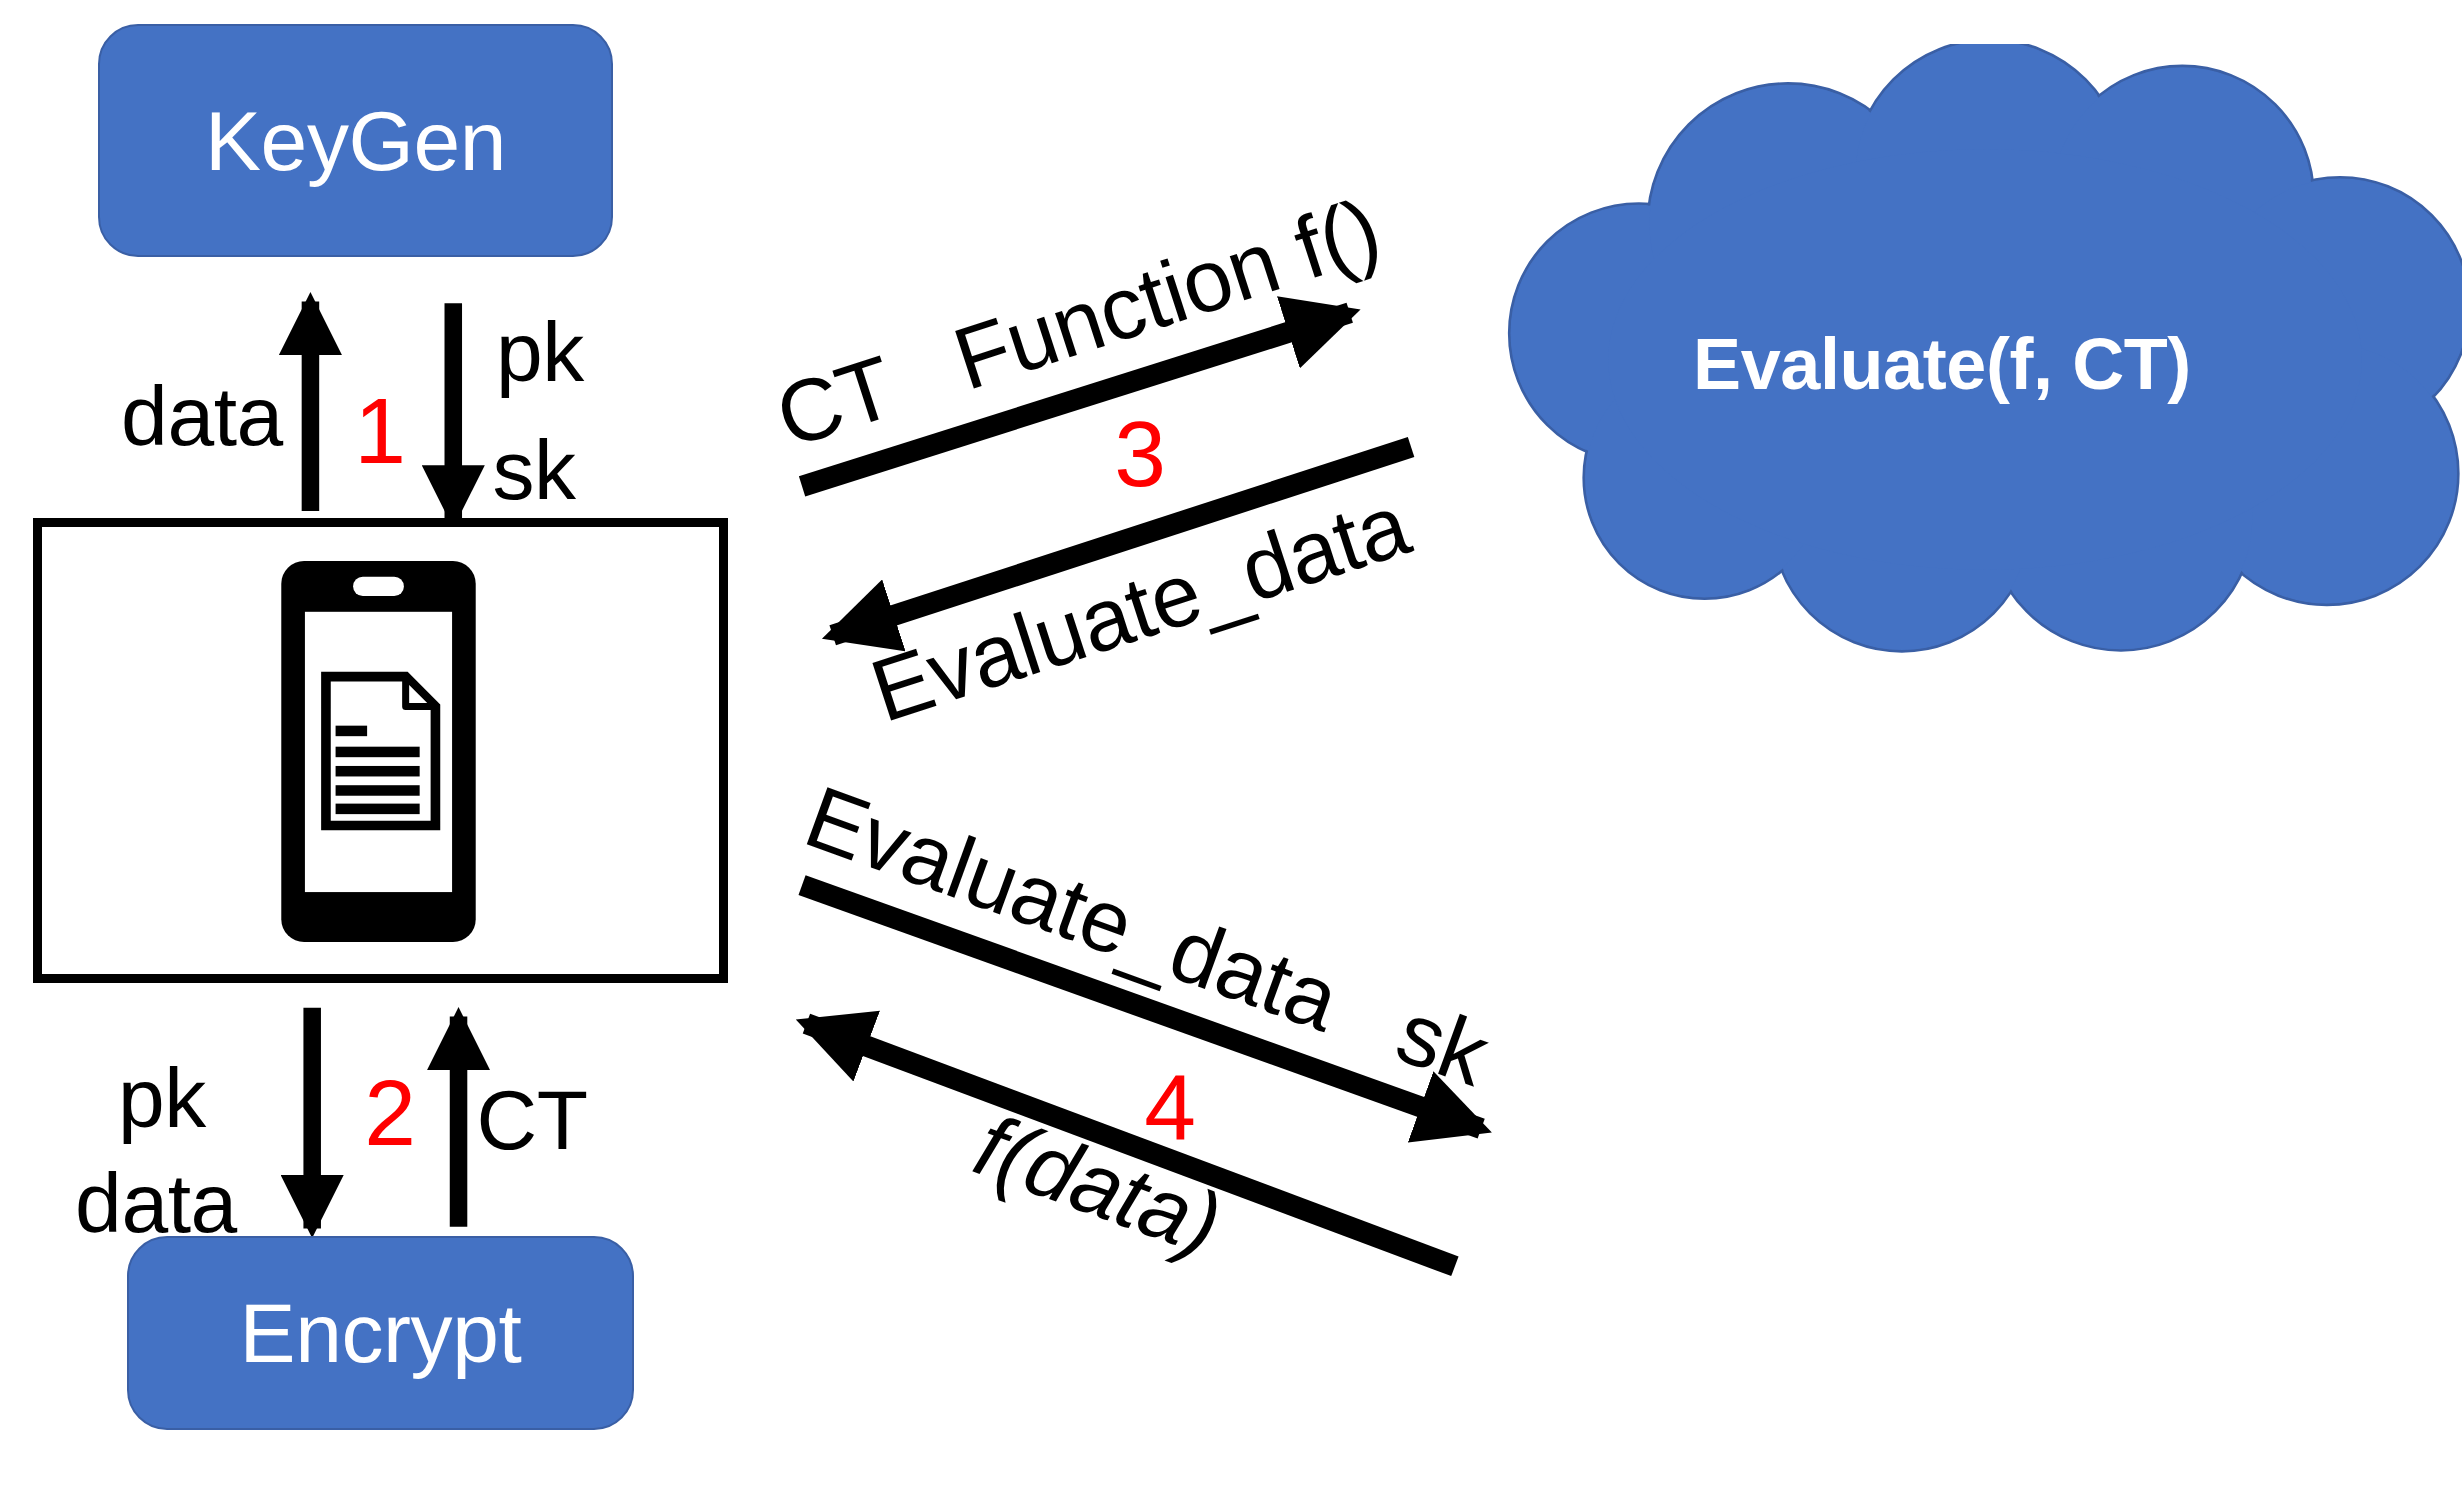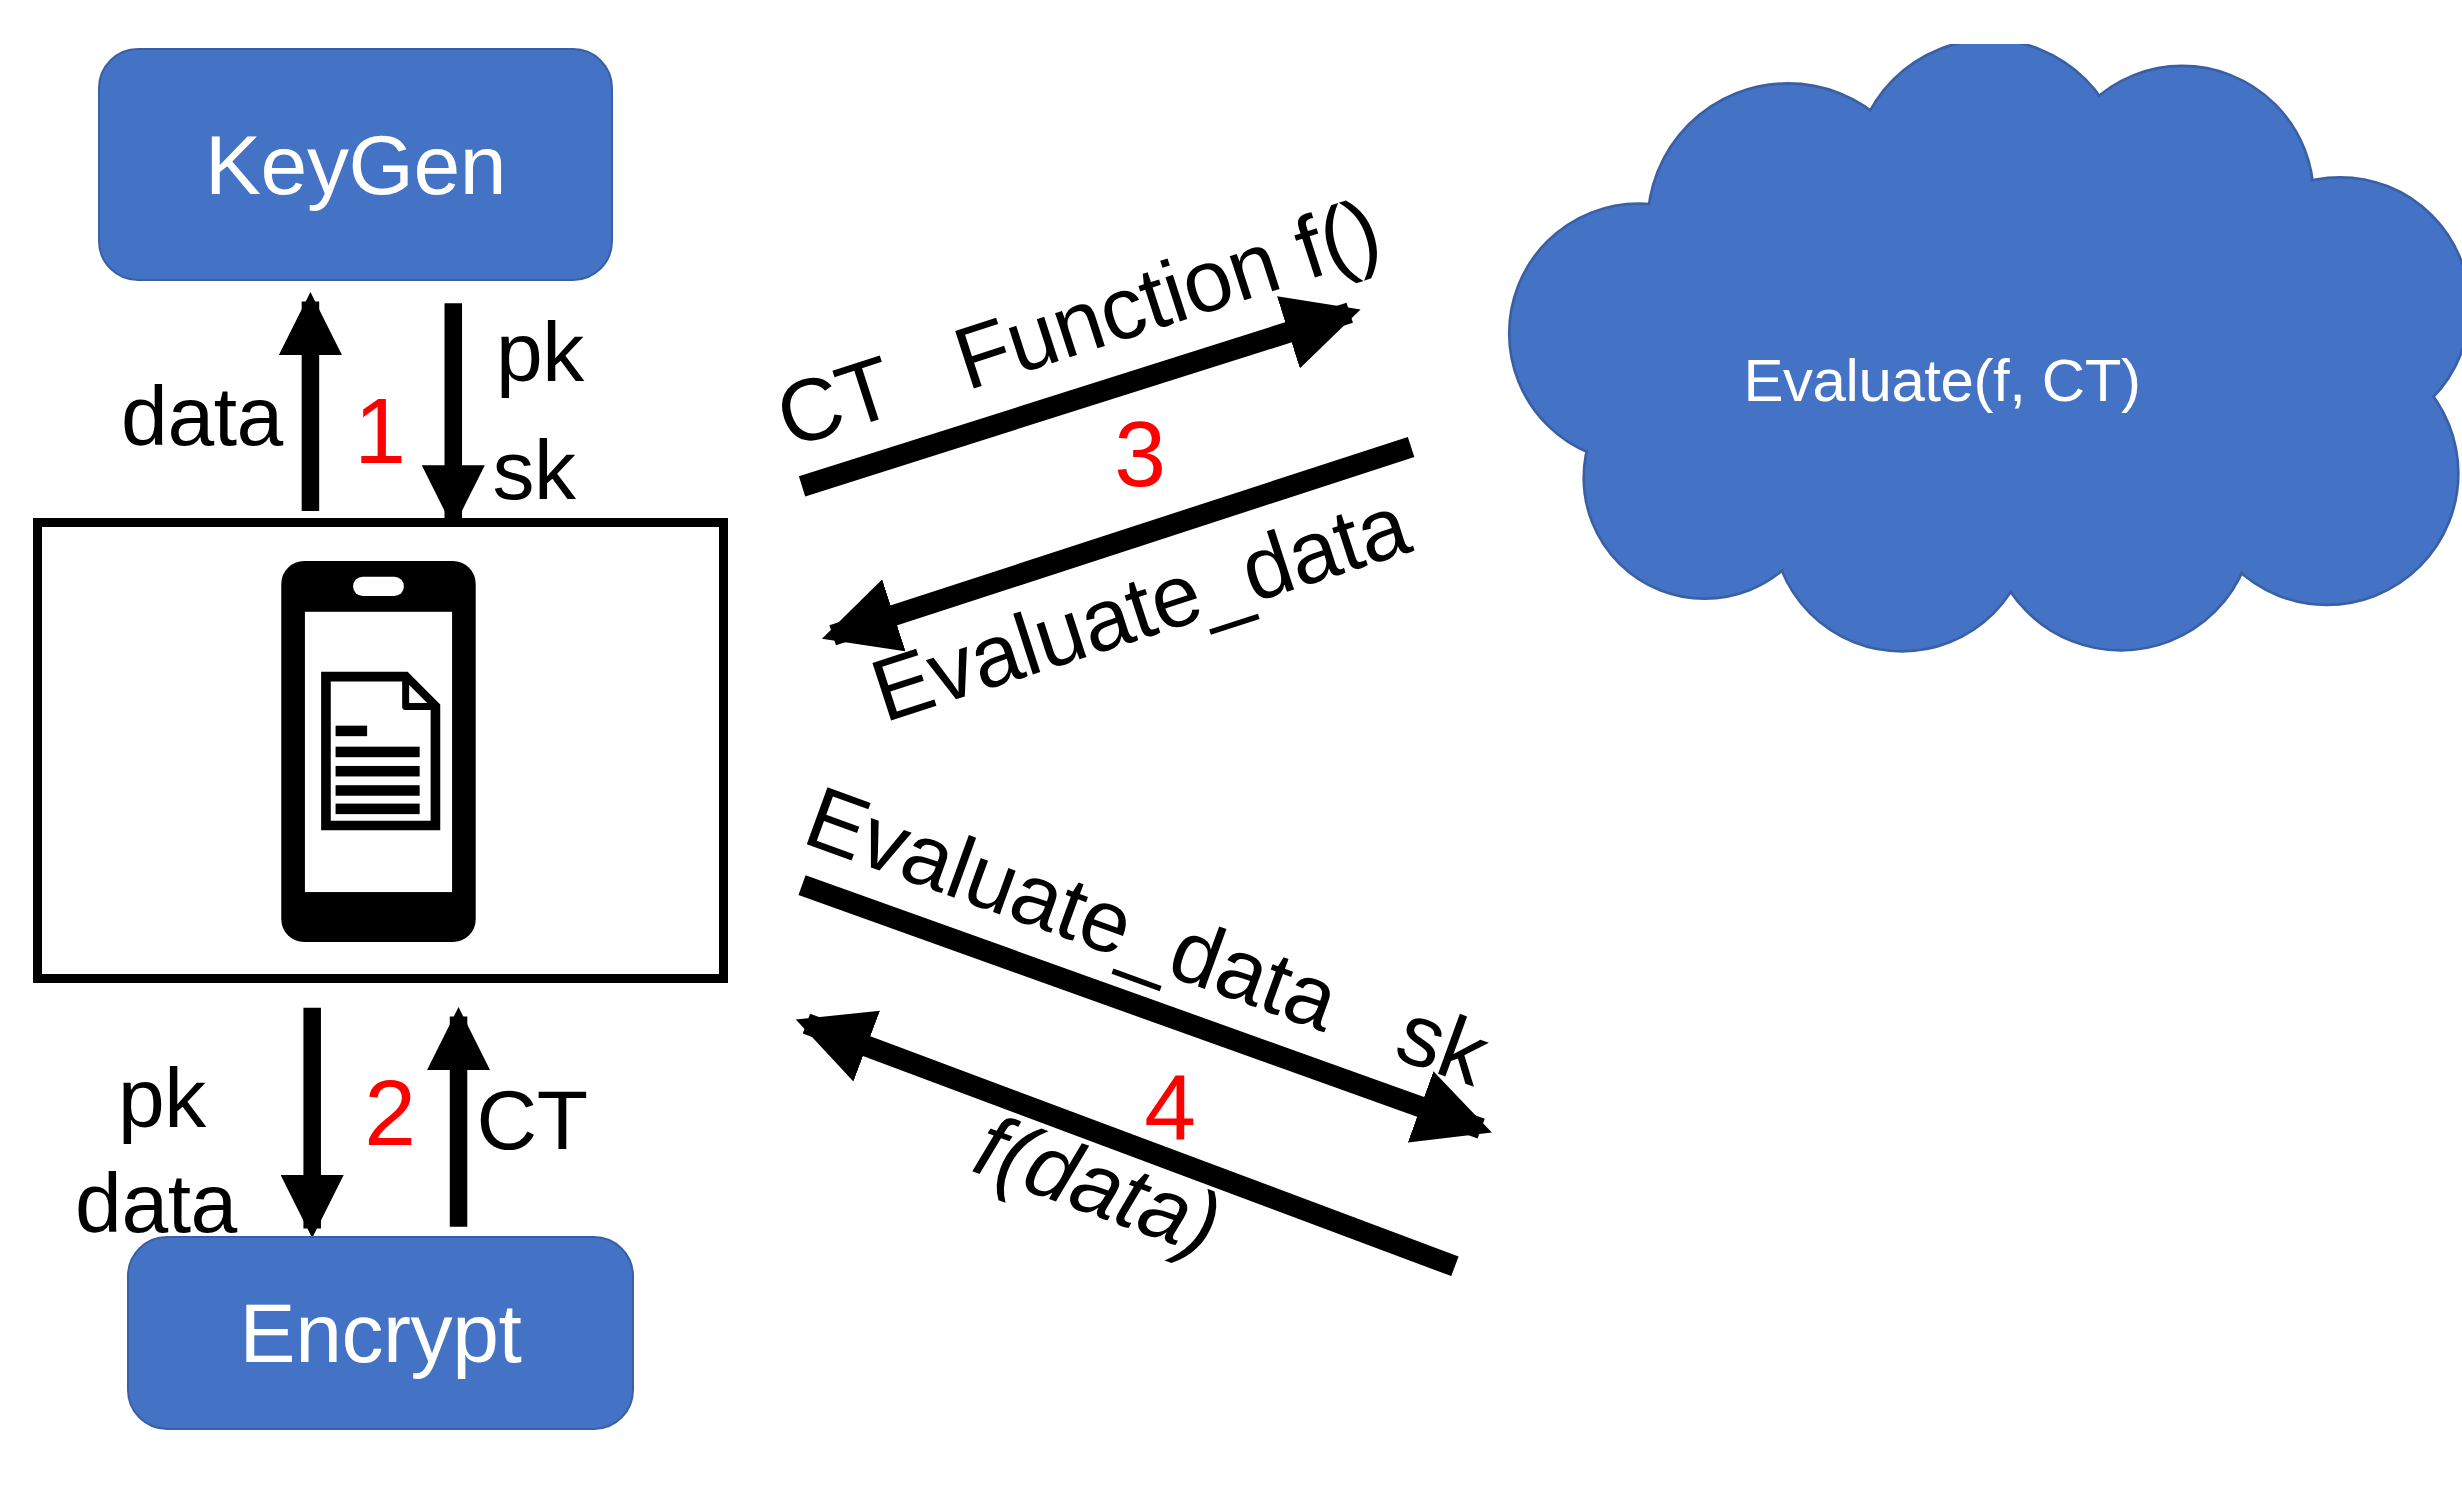--- a/index.html
+++ b/index.html
@@ -9,32 +9,32 @@
     font-family:"Liberation Sans",sans-serif;
     letter-spacing:-0.03em;
   }
   .node{
     position:absolute;display:flex;align-items:center;justify-content:center;
     background:var(--box-fill,#4472C4);
     border:2.6px solid var(--box-stroke,#3A5FA5);
     border-radius:40px;box-sizing:border-box;
   }
   .node-label{color:var(--text-on-box,#fff);font-size:84px;line-height:1;}
-  #keygen-box{left:98px;top:24px;width:515px;height:233px;margin-top:24px;}
+  #keygen-box{left:98px;top:24px;width:515px;height:233px;}
   #encrypt-box{left:127px;top:1236px;width:507px;height:194px;}
   #decrypt-box{left:1743px;top:1153px;width:506px;height:254px;}
   #device-box{
     position:absolute;left:33px;top:518px;width:695px;height:465px;
     border:9.6px solid var(--device-border,#000);box-sizing:border-box;background:#fff;
   }
   #phone-svg{position:absolute;left:281px;top:561px;}
   #cloud-svg{position:absolute;left:1481px;top:44px;}
   #cloud-label{
-    position:absolute;left:1942px;top:380px;transform:translate(-50%,-50%);
-    color:var(--text-on-box,#fff);font-size:60px;white-space:pre;
+    position:absolute;left:1942px;top:364px;transform:translate(-50%,-50%);
+    color:var(--text-on-box,#fff);font-size:72px;white-space:pre;font-weight:bold;
   }
   #arrows{position:absolute;left:0;top:0;}
   .side-label{
     position:absolute;transform:translate(-50%,-50%);
     color:var(--label,#000);font-size:84px;line-height:1;white-space:pre;
   }
   .step-num{
     position:absolute;transform:translate(-50%,-50%);
     color:var(--step-number,#F00);font-size:93px;line-height:1;
   }

